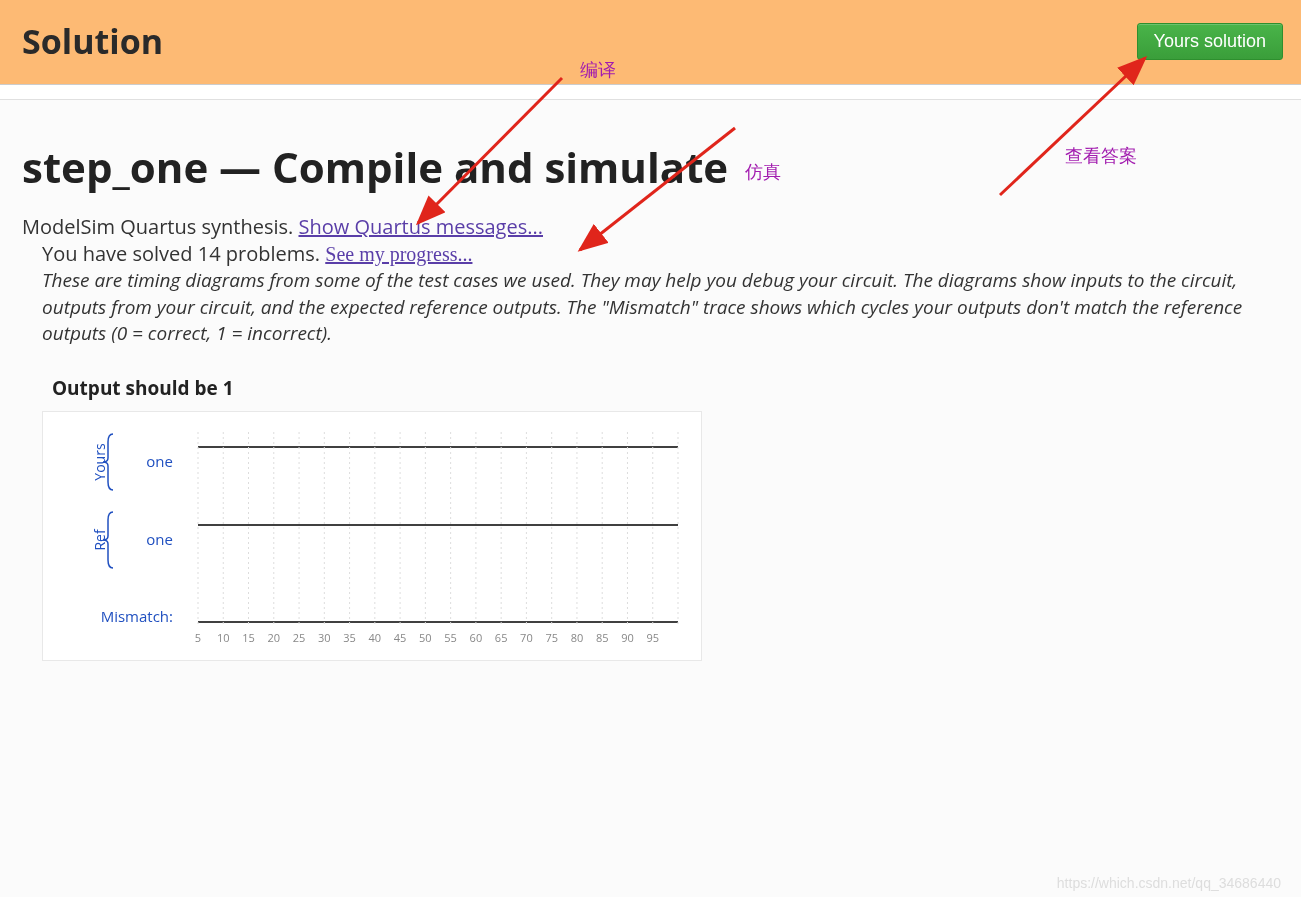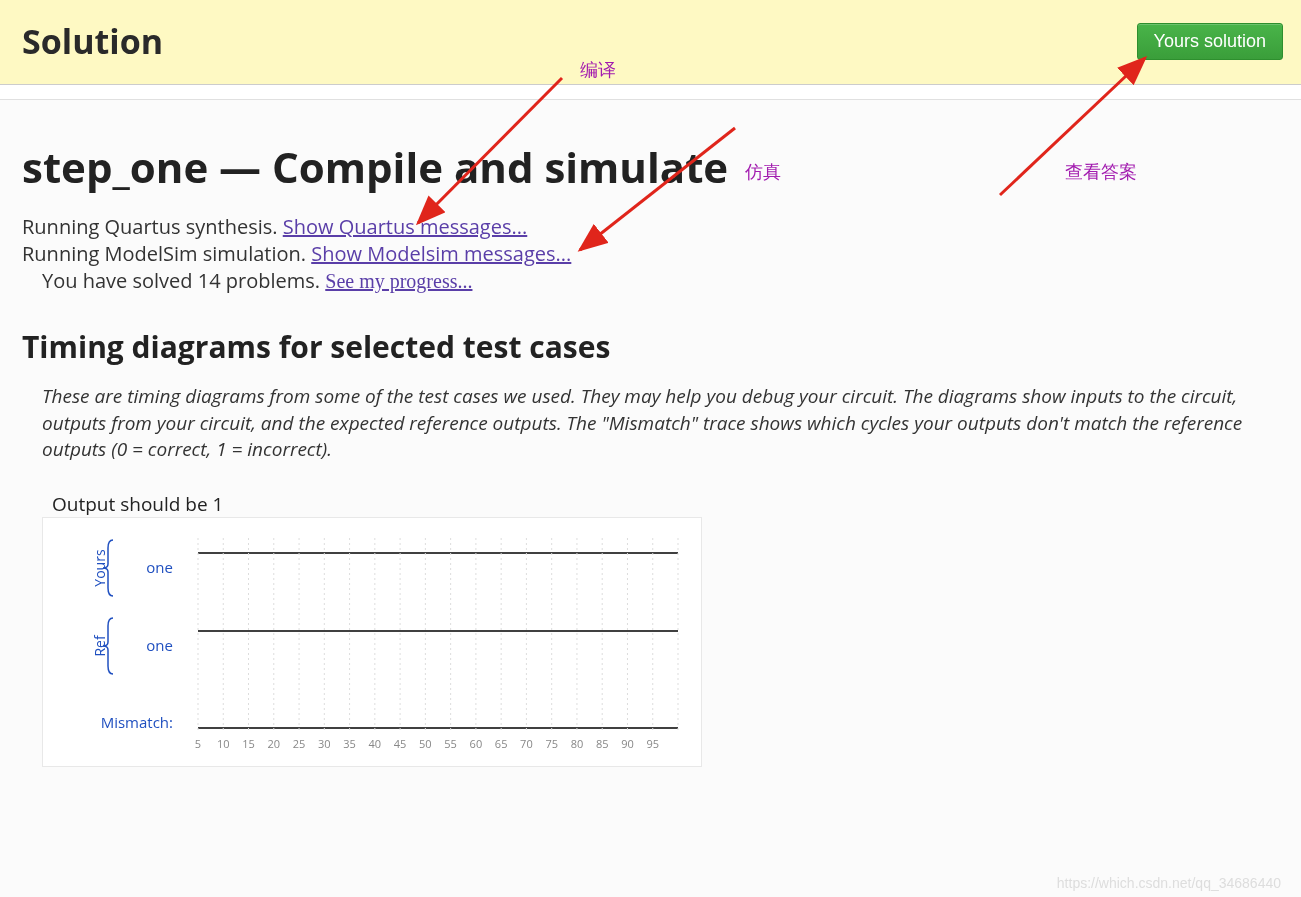--- a/index.html
+++ b/index.html
@@ -10,21 +10,21 @@
     height: 897px;
     overflow: hidden;
     position: relative;
   }
   .header-bar {
     display: flex;
     justify-content: space-between;
     align-items: center;
     padding: 18px 18px 20px 22px;
     border-bottom: 1px solid #ccc;
-    background: #fef9c3;
+    background: #fdba74;
   }
   .header-title {
     font-size: 34px;
     font-weight: 700;
     color: #2a2a2a;
   }
   .show-solution-btn {
     background: #3fa83f;
     background: linear-gradient(#49b449, #3a9e3a);
     color: #fff;
@@ -87,24 +87,25 @@
   .timing-desc {
     font-size: 19px;
     color: #333;
     line-height: 1.4;
     margin-left: 20px;
     margin-right: 30px;
     font-style: italic;
   }
   .diagram-title {
     font-size: 19px;
-    font-weight: 400;
+    font-weight: 700;
     color: #222;
     margin-left: 30px;
     margin-top: 28px;
+    margin-bottom: 10px;
   }
   .timing-diagram {
     margin-left: 20px;
     border: 1px solid #e8e8e8;
     background: #fff;
     width: 660px;
     height: 250px;
     position: relative;
     padding: 10px 10px 20px 10px;
   }
@@ -142,32 +143,28 @@
 <div class="header-bar">
   <div class="header-title">Solution</div>
   <button class="show-solution-btn">Yours solution</button>
 </div>
 
 <div class="main-panel">
 
   <h1 class="page-title">step_one — Compile and simulate</h1>
 
   <div class="running-line">
-    <span>Running Quartus synthesis. </span><a class="msg-link">Show Quartus messages...</a>
-  </div>
-  <div class="running-line">
-    <span>Running ModelSim simulation. </span><a class="msg-link">Show Modelsim messages...</a>
+    <span>ModelSim Quartus synthesis. </span><a class="msg-link">Show Quartus messages...</a>
   </div>
 
 
   <div class="solved-line">
     <span>You have solved </span><span>14</span><span> problems. </span><a class="progress-link">See my progress...</a>
   </div>
 
-  <h3 class="timing-heading">Timing diagrams for selected test cases</h3>
 
   <p class="timing-desc">These are timing diagrams from some of the test cases we used. They may help you debug your circuit. The diagrams show inputs to the circuit, outputs from your circuit, and the expected reference outputs. The "Mismatch" trace shows which cycles your outputs don't match the reference outputs (0 = correct, 1 = incorrect).</p>
 
   <div class="diagram-title">Output should be 1</div>
 
   <div class="timing-diagram">
     <svg width="640" height="230">
 
       <g>
         
@@ -244,15 +241,15 @@
 
   <line x1="562" y1="78" x2="418" y2="223" stroke="#e0251b" stroke-width="3" marker-end="url(#arrowhead)"></line>
 
   <line x1="735" y1="128" x2="580" y2="250" stroke="#e0251b" stroke-width="3" marker-end="url(#arrowhead)"></line>
 
   <line x1="1000" y1="195" x2="1145" y2="58" stroke="#e0251b" stroke-width="3" marker-end="url(#arrowhead)"></line>
 </svg>
 
 <div class="annotation" style="left:580px; top:58px;">编译</div>
 <div class="annotation" style="left:745px; top:160px;">仿真</div>
-<div class="annotation" style="left:1065px; top:160px;">查看答案</div>
+<div class="annotation" style="left:1065px; top:144px;">查看答案</div>
 
 <div class="watermark">https://which.csdn.net/qq_34686440</div>
 
 </body></html>

